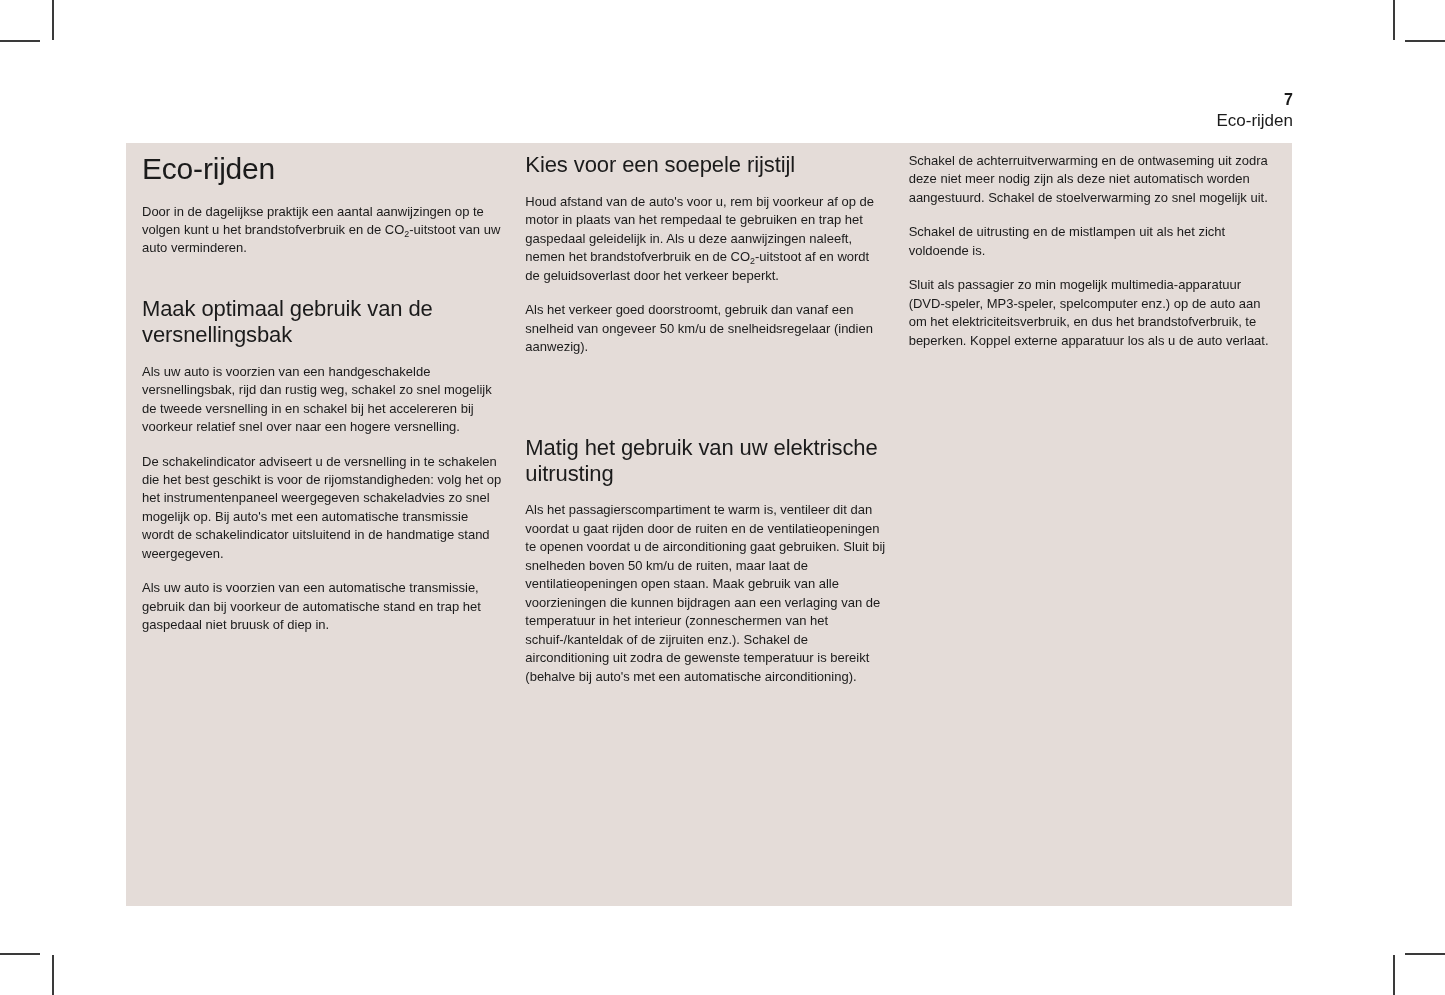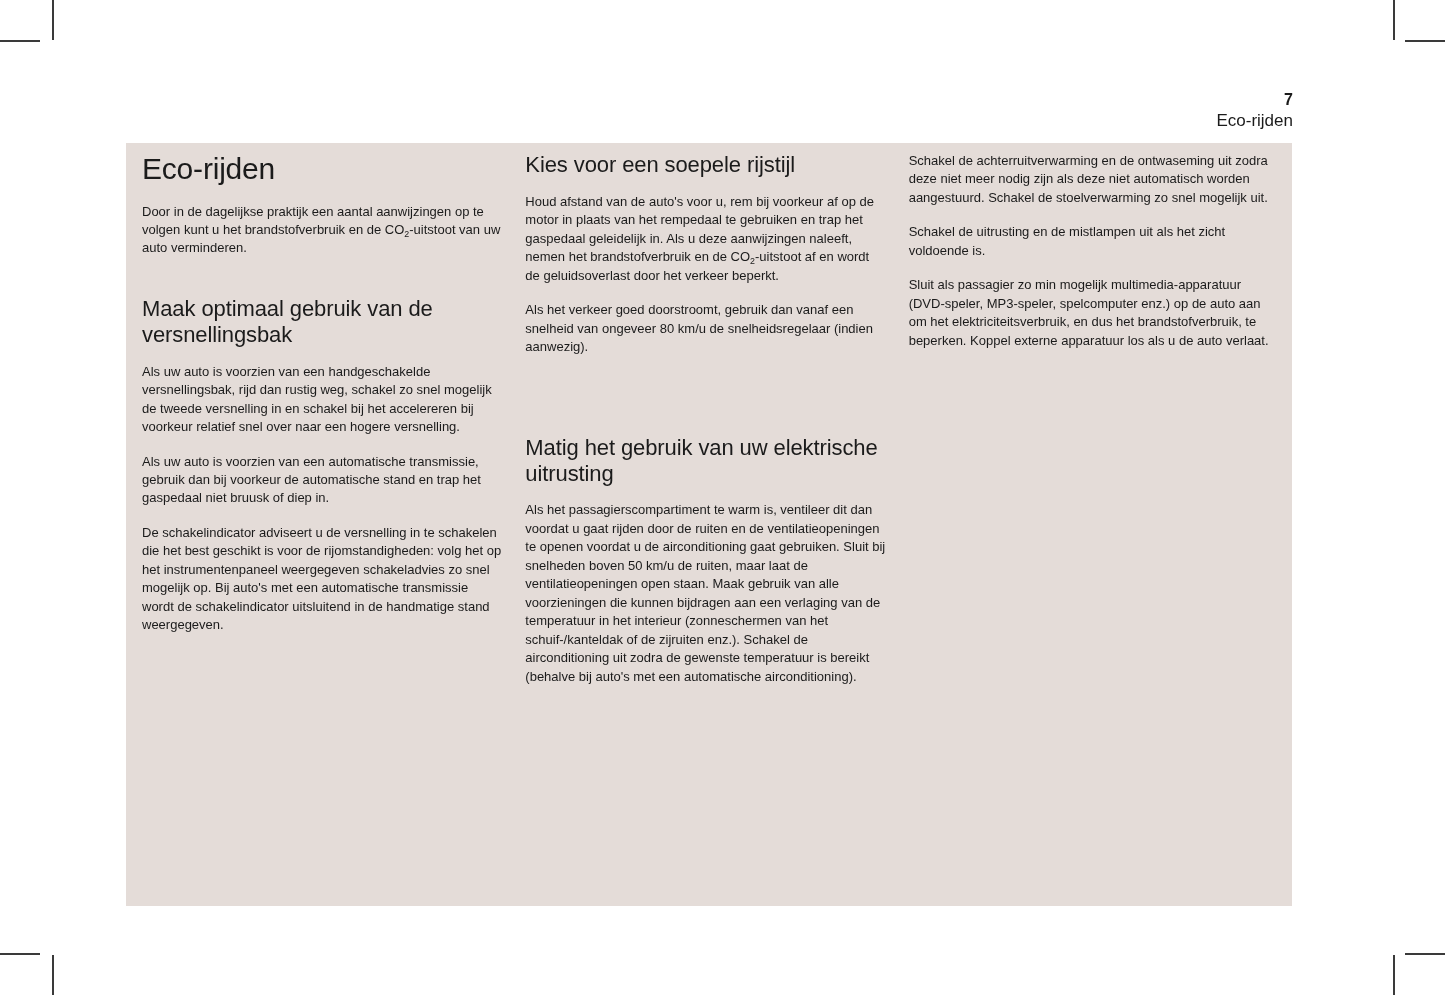--- a/index.html
+++ b/index.html
@@ -134,33 +134,33 @@
         <h1 class="doc-title">Eco-rijden</h1>
 
         <p class="para"><span>Door in de dagelijkse praktijk een aantal aanwijzingen op te volgen kunt u het brandstofverbruik en de CO</span><sub>2</sub><span>-uitstoot van uw auto verminderen.</span></p>
 
         <div class="spacer-sm"></div>
 
         <h2 class="sec-title">Maak optimaal gebruik van de versnellingsbak</h2>
 
         <p class="para">Als uw auto is voorzien van een handgeschakelde versnellingsbak, rijd dan rustig weg, schakel zo snel mogelijk de tweede versnelling in en schakel bij het accelereren bij voorkeur relatief snel over naar een hogere versnelling.</p>
 
+        <p class="para">De schakelindicator adviseert u de versnelling in te schakelen die het best geschikt is voor de rijomstandigheden: volg het op het instrumentenpaneel weergegeven schakeladvies zo snel mogelijk op. Bij auto's met een automatische transmissie wordt de schakelindicator uitsluitend in de handmatige stand weergegeven.</p>
+
         <p class="para">Als uw auto is voorzien van een automatische transmissie, gebruik dan bij voorkeur de automatische stand en trap het gaspedaal niet bruusk of diep in.</p>
-
-        <p class="para">De schakelindicator adviseert u de versnelling in te schakelen die het best geschikt is voor de rijomstandigheden: volg het op het instrumentenpaneel weergegeven schakeladvies zo snel mogelijk op. Bij auto's met een automatische transmissie wordt de schakelindicator uitsluitend in de handmatige stand weergegeven.</p>
       </div>
     </div>
 
     <div class="column">
       <div class="col-inner">
         <h2 class="sec-title">Kies voor een soepele rijstijl</h2>
 
         <p class="para"><span>Houd afstand van de auto's voor u, rem bij voorkeur af op de motor in plaats van het rempedaal te gebruiken en trap het gaspedaal geleidelijk in. Als u deze aanwijzingen naleeft, nemen het brandstofverbruik en de CO</span><sub>2</sub><span>-uitstoot af en wordt de geluidsoverlast door het verkeer beperkt.</span></p>
 
-        <p class="para">Als het verkeer goed doorstroomt, gebruik dan vanaf een snelheid van ongeveer 80 km/u de snelheidsregelaar (indien aanwezig).</p>
+        <p class="para">Als het verkeer goed doorstroomt, gebruik dan vanaf een snelheid van ongeveer 50 km/u de snelheidsregelaar (indien aanwezig).</p>
 
         <div class="spacer-lg"></div>
 
         <h2 class="sec-title">Matig het gebruik van uw elektrische uitrusting</h2>
 
         <p class="para">Als het passagierscompartiment te warm is, ventileer dit dan voordat u gaat rijden door de ruiten en de ventilatieopeningen te openen voordat u de airconditioning gaat gebruiken. Sluit bij snelheden boven 50 km/u de ruiten, maar laat de ventilatieopeningen open staan. Maak gebruik van alle voorzieningen die kunnen bijdragen aan een verlaging van de temperatuur in het interieur (zonneschermen van het schuif-/kanteldak of de zijruiten enz.). Schakel de airconditioning uit zodra de gewenste temperatuur is bereikt (behalve bij auto's met een automatische airconditioning).</p>
       </div>
     </div>
 
     <div class="column">

